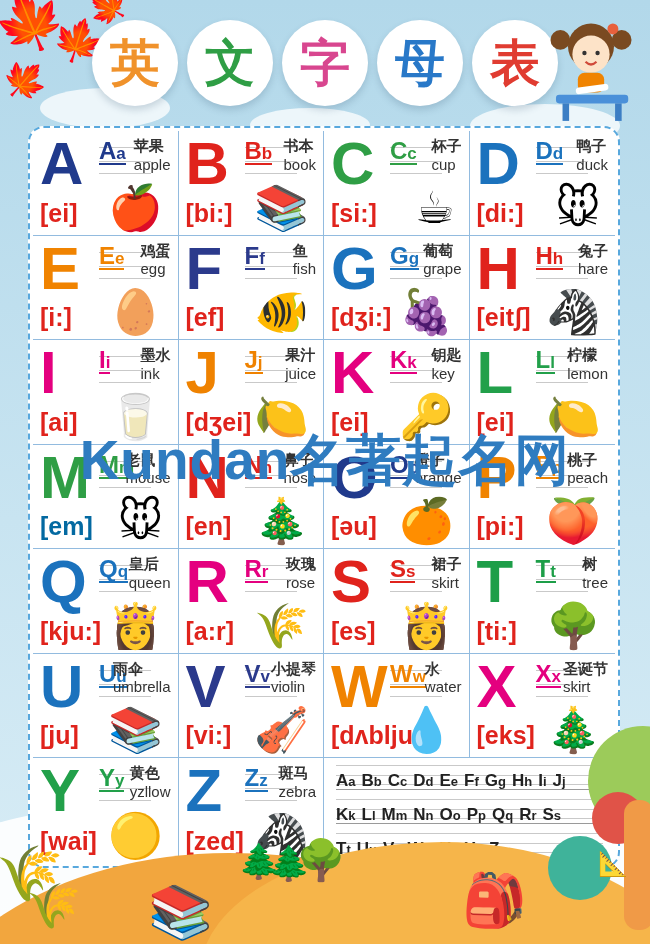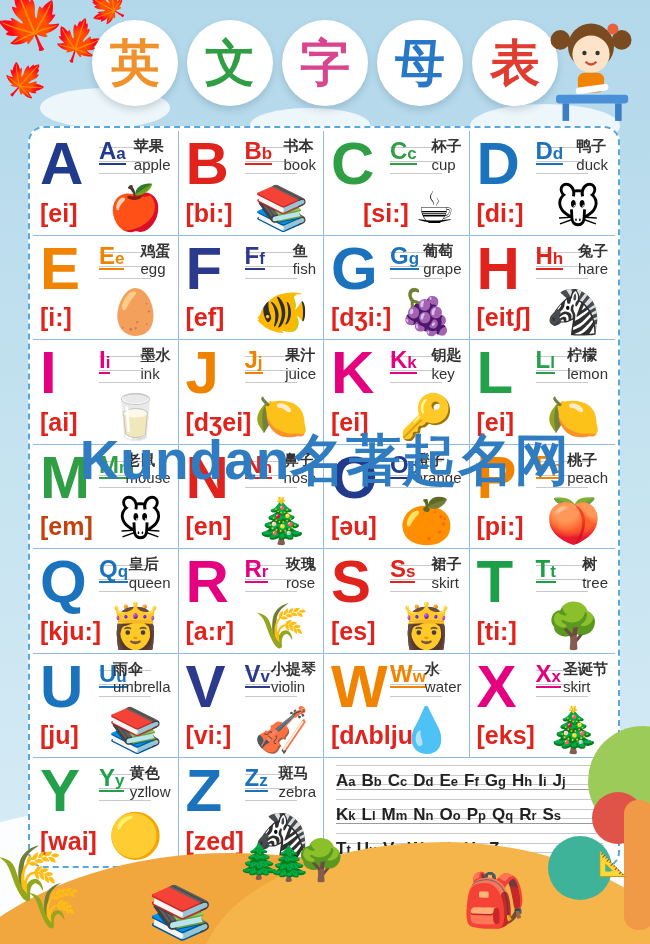--- a/index.html
+++ b/index.html
@@ -142,21 +142,21 @@
 
     <div class="cell">
       <div class="big-letter" style="color: rgb(47, 158, 69);">C</div>
       <div class="small-guide">
         <span class="sm-letters" style="color: rgb(47, 158, 69);"><span class="sm-cap">C</span><span class="sm-low">c</span></span>
       </div>
       <div class="words">
         <div class="cn">杯子</div>
         <div class="en">cup</div>
       </div>
-      <div class="phonetic" style="color: rgb(224, 35, 28); margin-left: 32px;">[si:]</div>
+      <div class="phonetic" style="color: rgb(224, 35, 28);">[si:]</div>
       <div class="illo">☕</div>
     </div>
 
     <div class="cell">
       <div class="big-letter" style="color: rgb(27, 114, 189);">D</div>
       <div class="small-guide">
         <span class="sm-letters" style="color: rgb(27, 114, 189);"><span class="sm-cap">D</span><span class="sm-low">d</span></span>
       </div>
       <div class="words">
         <div class="cn">鸭子</div>
@@ -272,21 +272,21 @@
 
     <div class="cell">
       <div class="big-letter" style="color: rgb(47, 158, 69);">M</div>
       <div class="small-guide">
         <span class="sm-letters" style="color: rgb(47, 158, 69);"><span class="sm-cap">M</span><span class="sm-low">m</span></span>
       </div>
       <div class="words">
         <div class="cn">老鼠</div>
         <div class="en">mouse</div>
       </div>
-      <div class="phonetic" style="color: #c2410c;">[em]</div>
+      <div class="phonetic" style="color: #0369a1;">[em]</div>
       <div class="illo">🐭</div>
     </div>
 
     <div class="cell">
       <div class="big-letter" style="color: rgb(224, 35, 28);">N</div>
       <div class="small-guide">
         <span class="sm-letters" style="color: rgb(224, 35, 28);"><span class="sm-cap">N</span><span class="sm-low">n</span></span>
       </div>
       <div class="words">
         <div class="cn">鼻子</div>

